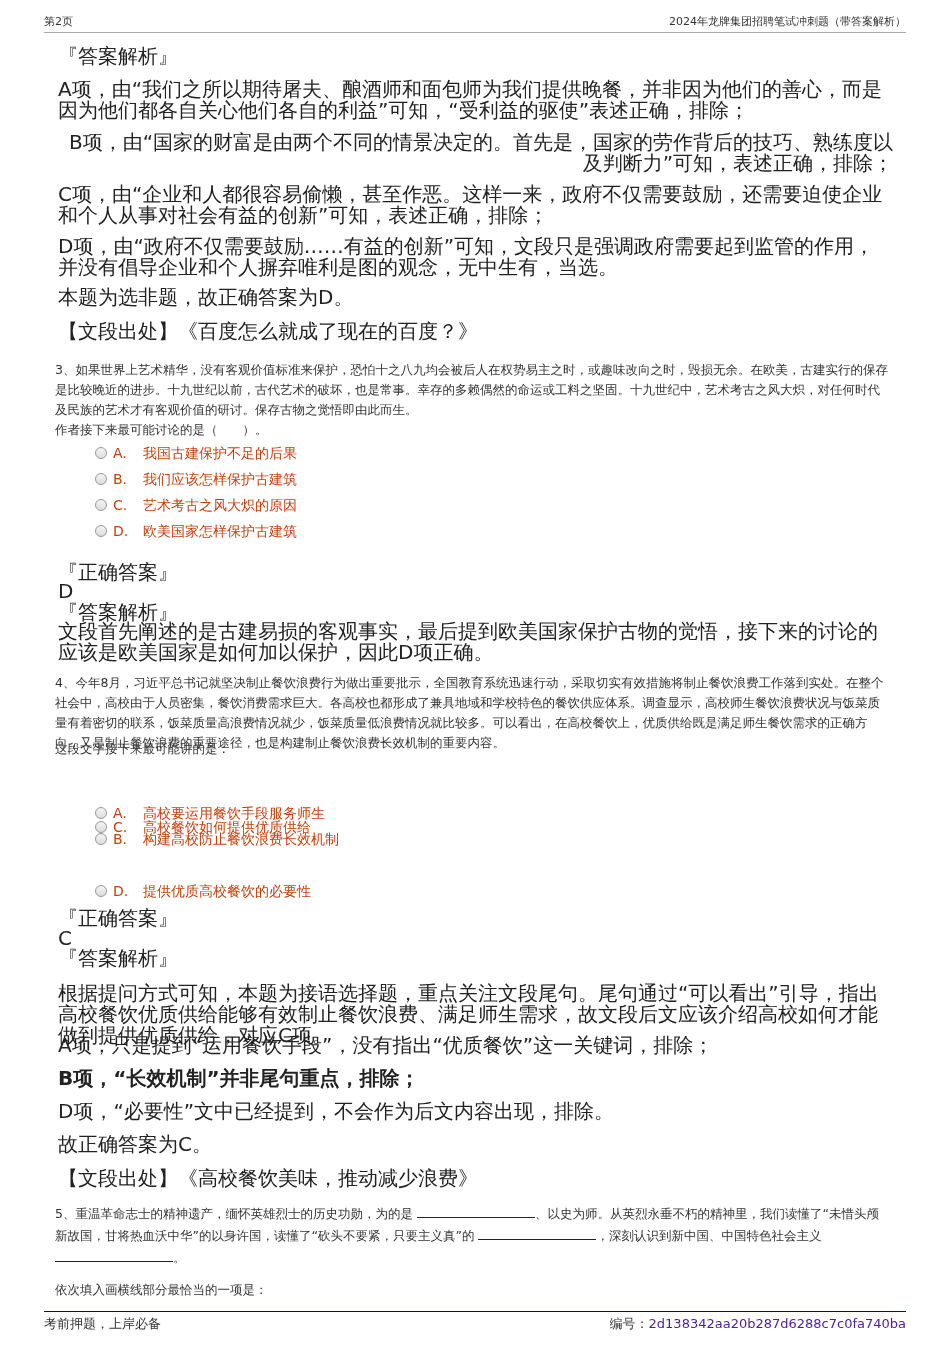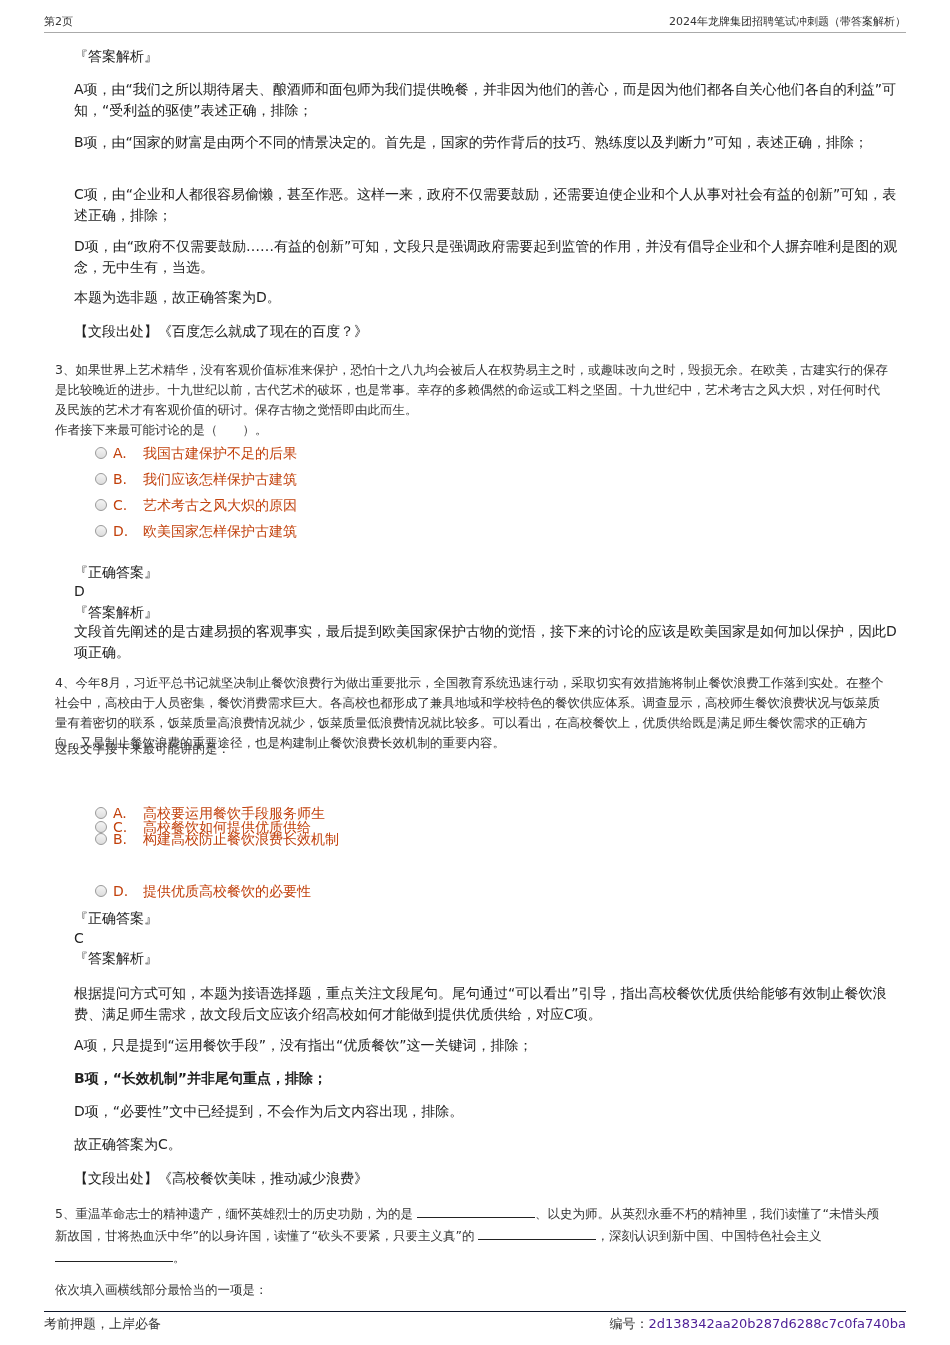--- a/index.html
+++ b/index.html
@@ -7,39 +7,39 @@
          font-family: "DejaVu Sans", "Liberation Sans", sans-serif; color: #222; }
   .hdr { position: absolute; left: 44px; right: 44px; top: 10px; height: 22px;
          border-bottom: 1px solid #aaa; font-size: 11px; color: #333; }
   .hdr .l { position: absolute; left: 0; top: 4px; }
   .hdr .r { position: absolute; right: 0; top: 4px; }
   .ftr { position: absolute; left: 44px; right: 44px; top: 1311px; height: 22px;
          border-top: 1px solid #0f172a; font-size: 13px; color: #333; }
   .ftr .l { position: absolute; left: 0; top: 3px; }
   .ftr .r { position: absolute; right: 0; top: 3px; }
   .ftr .r .code { color: #4c1d95; }
-  .blk { position: absolute; left: 74px; width: 835px; font-size: 14px; line-height: 21px; color: #222; }
+  .blk { position: absolute; left: 58px; width: 835px; font-size: 20px; line-height: 21px; color: #222; }
   .small { font-size: 12.5px; line-height: 20px; color: #333; }
   .opt { position: absolute; left: 95px; font-size: 14px; height: 22px; line-height: 22px; color: #c2410c; }
   .opt .radio { display: inline-block; width: 10px; height: 10px; border: 1px solid #999; border-radius: 50%;
                 background: linear-gradient(#f4f4f4, #ddd); vertical-align: -1px; margin-right: 6px; }
   .opt .letter { display: inline-block; width: 30px; }
   .blank { display: inline-block; width: 118px; border-bottom: 1px solid #222; height: 12px; vertical-align: baseline; }
 </style>
 </head>
 <body>
 
 <div class="hdr">
   <span class="l">第2页</span>
   <span class="r">2024年龙牌集团招聘笔试冲刺题（带答案解析）</span>
 </div>
 
 <div class="blk" style="top:46px;">『答案解析』</div>
 <div class="blk" style="top:79px;">A项，由“我们之所以期待屠夫、酿酒师和面包师为我们提供晚餐，并非因为他们的善心，而是因为他们都各自关心他们各自的利益”可知，“受利益的驱使”表述正确，排除；</div>
-<div class="blk" style="top:132px;">B项，由“国家的财富是由两个不同的情景决定的。首先是，国家的劳作背后的技巧、熟练度以及判断力”可知，表述正确，排除；</div>
+<div class="blk" style="top:132px;text-align:right;">B项，由“国家的财富是由两个不同的情景决定的。首先是，国家的劳作背后的技巧、熟练度以及判断力”可知，表述正确，排除；</div>
 <div class="blk" style="top:184px;">C项，由“企业和人都很容易偷懒，甚至作恶。这样一来，政府不仅需要鼓励，还需要迫使企业和个人从事对社会有益的创新”可知，表述正确，排除；</div>
 <div class="blk" style="top:236px;">D项，由“政府不仅需要鼓励……有益的创新”可知，文段只是强调政府需要起到监管的作用，并没有倡导企业和个人摒弃唯利是图的观念，无中生有，当选。</div>
 <div class="blk" style="top:287px;">本题为选非题，故正确答案为D。</div>
 <div class="blk" style="top:321px;">【文段出处】《百度怎么就成了现在的百度？》</div>
 
 <div class="blk small" style="top:360px; left:55px;">3、如果世界上艺术精华，没有客观价值标准来保护，恐怕十之八九均会被后人在权势易主之时，或趣味改向之时，毁损无余。在欧美，古建实行的保存是比较晚近的进步。十九世纪以前，古代艺术的破坏，也是常事。幸存的多赖偶然的命运或工料之坚固。十九世纪中，艺术考古之风大炽，对任何时代及民族的艺术才有客观价值的研讨。保存古物之觉悟即由此而生。</div>
 <div class="blk small" style="top:420px; left:55px;">作者接下来最可能讨论的是（　　）。</div>
 
 <div class="opt" style="top:442px;">
   <span class="radio"></span><span class="letter">A.</span><span>我国古建保护不足的后果</span>

